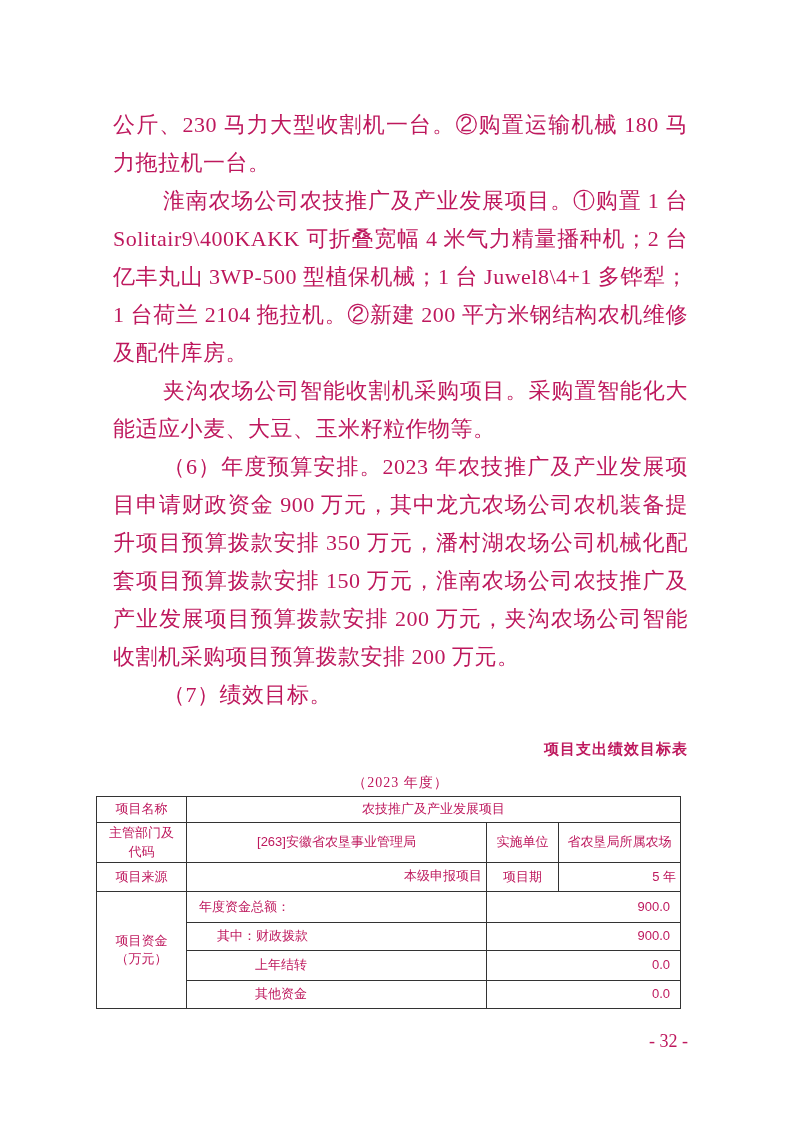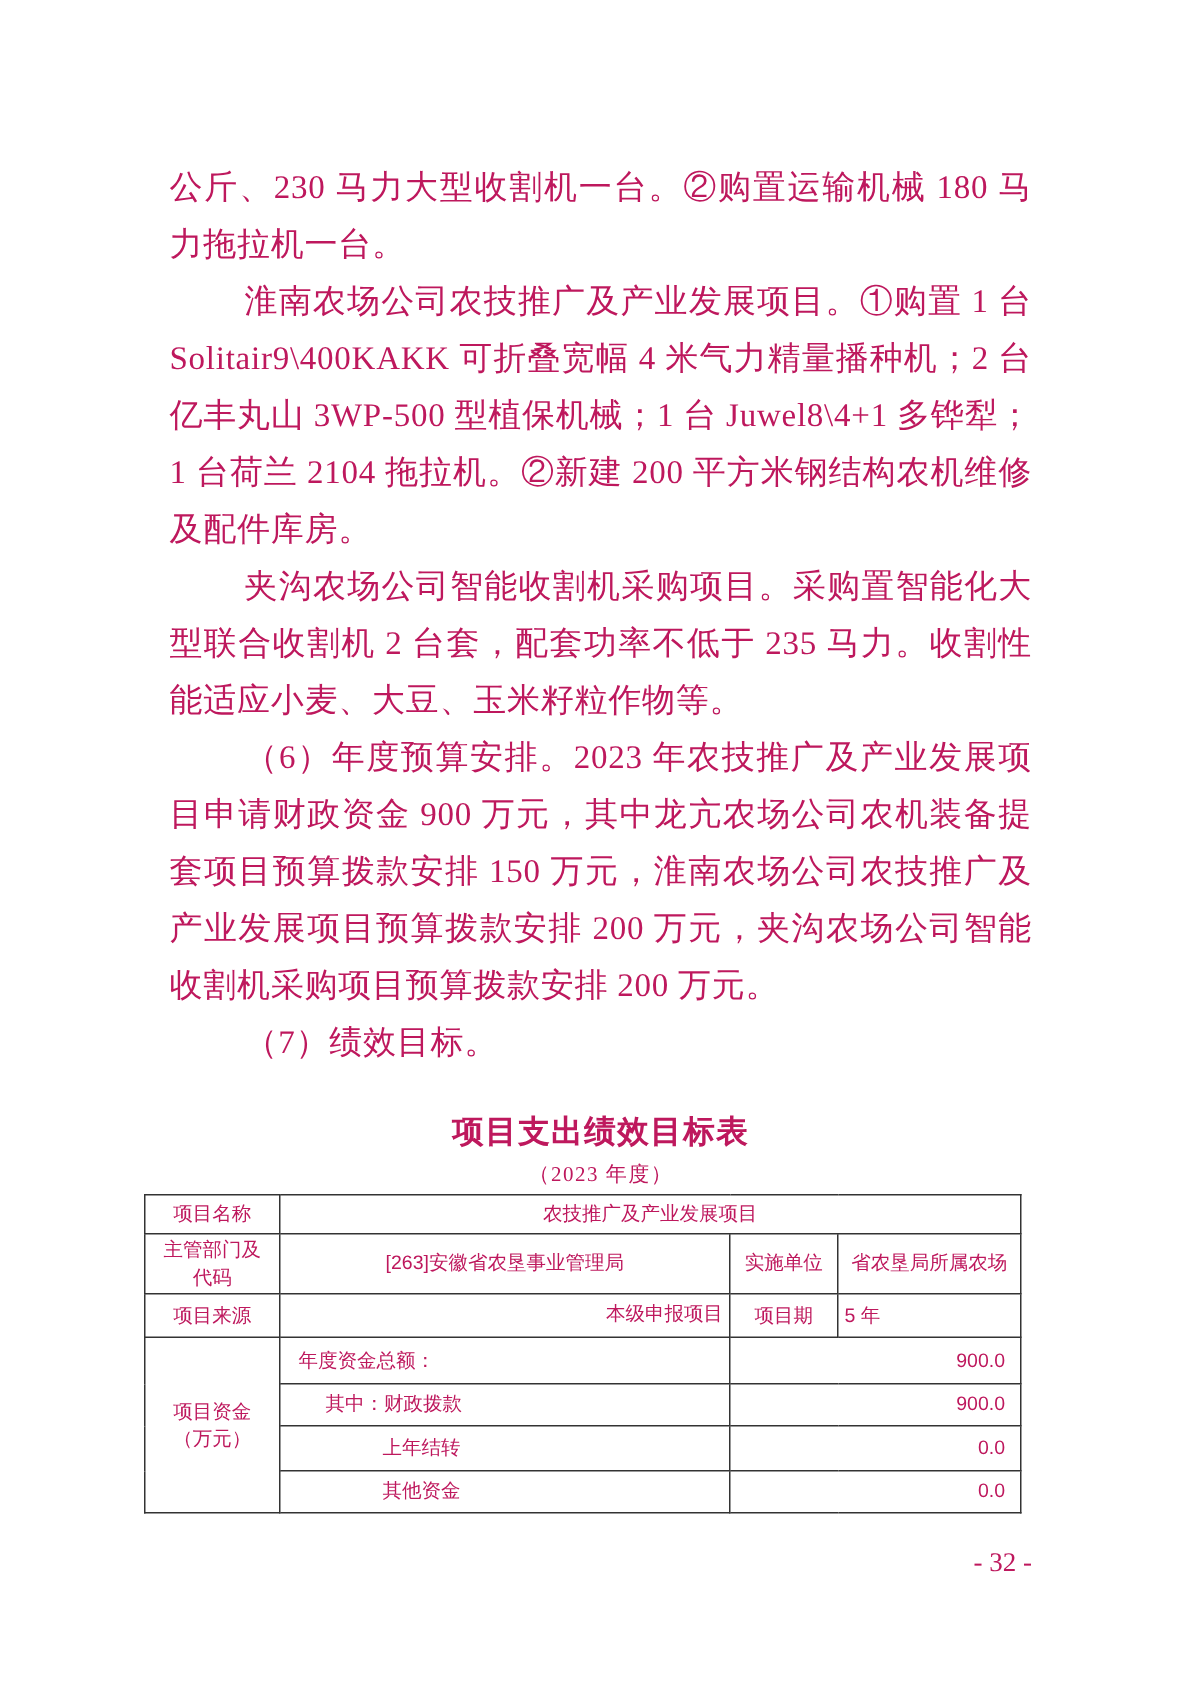--- a/index.html
+++ b/index.html
@@ -22,24 +22,24 @@
   }
   .jline{
     text-align:justify;
     text-align-last:justify;
   }
   .indent{
     text-indent:50px;
   }
   .table-title{
     position:absolute;left:113px;top:740px;width:575px;
-    text-align:center;
+    text-align:right;
     font-family:"Liberation Sans","DejaVu Sans",sans-serif;
     font-weight:bold;
-    font-size:21px;
+    font-size:15px;
     letter-spacing:1px;
   }
   .table-subtitle{
     position:absolute;left:113px;top:774px;width:575px;
     text-align:center;
     font-size:14px;
     letter-spacing:1px;
   }
   table.perf-table{
     position:absolute;left:96px;top:796px;
@@ -82,26 +82,26 @@
       </div>
       <div>
         <div class="line jline indent">淮南农场公司农技推广及产业发展项目。①购置 1 台</div>
         <div class="line jline">Solitair9\400KAKK 可折叠宽幅 4 米气力精量播种机；2 台</div>
         <div class="line jline">亿丰丸山 3WP-500 型植保机械；1 台 Juwel8\4+1 多铧犁；</div>
         <div class="line jline">1 台荷兰 2104 拖拉机。②新建 200 平方米钢结构农机维修</div>
         <div class="line">及配件库房。</div>
       </div>
       <div>
         <div class="line jline indent">夹沟农场公司智能收割机采购项目。采购置智能化大</div>
-        <div class="line jline">型联合收割机 2 台套，配套功率不低于 235 马力。收割性</div>
         <div class="line">能适应小麦、大豆、玉米籽粒作物等。</div>
       </div>
       <div>
         <div class="line jline indent">（6）年度预算安排。2023 年农技推广及产业发展项</div>
         <div class="line jline">目申请财政资金 900 万元，其中龙亢农场公司农机装备提</div>
+        <div class="line jline">升项目预算拨款安排 350 万元，潘村湖农场公司机械化配</div>
         <div class="line jline">套项目预算拨款安排 150 万元，淮南农场公司农技推广及</div>
         <div class="line jline">产业发展项目预算拨款安排 200 万元，夹沟农场公司智能</div>
         <div class="line">收割机采购项目预算拨款安排 200 万元。</div>
       </div>
       <div>
         <div class="line indent">（7）绩效目标。</div>
       </div>
     </div>
 
   <div class="table-title">项目支出绩效目标表</div>
@@ -124,21 +124,21 @@
           <td style="text-align: center;">主管部门及
 代码</td>
           <td style="text-align: center;">[263]安徽省农垦事业管理局</td>
           <td style="text-align: center;">实施单位</td>
           <td style="text-align: center;">省农垦局所属农场</td>
         </tr>
         <tr>
           <td style="text-align: center;">项目来源</td>
           <td style="text-align: right; font-family: Liberation Mono, monospace;">本级申报项目</td>
           <td style="text-align: center;">项目期</td>
-          <td style="text-align: left; margin-top: 22px;">5 年</td>
+          <td style="text-align: right; margin-top: 22px;">5 年</td>
         </tr>
         <tr>
           <td rowspan="4" style="text-align: center;">项目资金
 （万元）</td>
           <td style="text-align: left; padding-left: 12px; margin-top: 32px;">年度资金总额：</td>
           <td colspan="2" style="text-align: right; padding-right: 10px;">900.0</td>
         </tr>
         <tr>
           <td style="text-align: left; padding-left: 30px;">其中：财政拨款</td>
           <td colspan="2" style="text-align: right; padding-right: 10px;">900.0</td>

